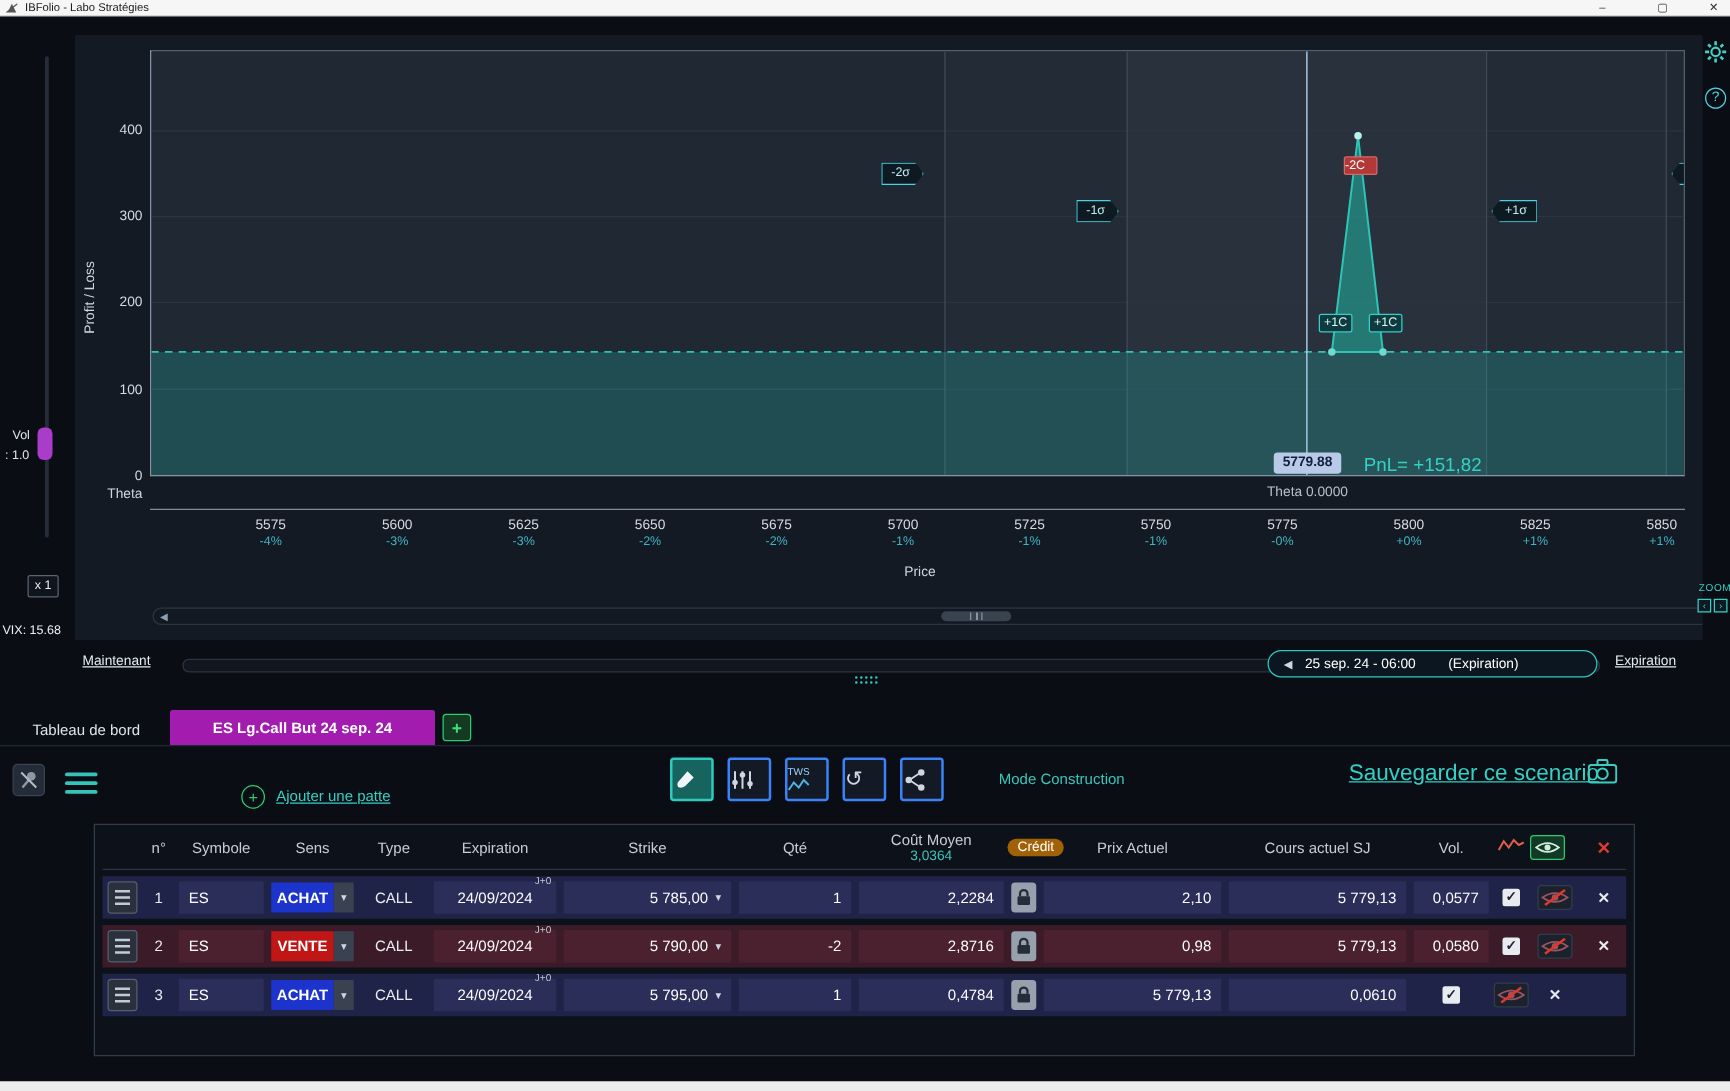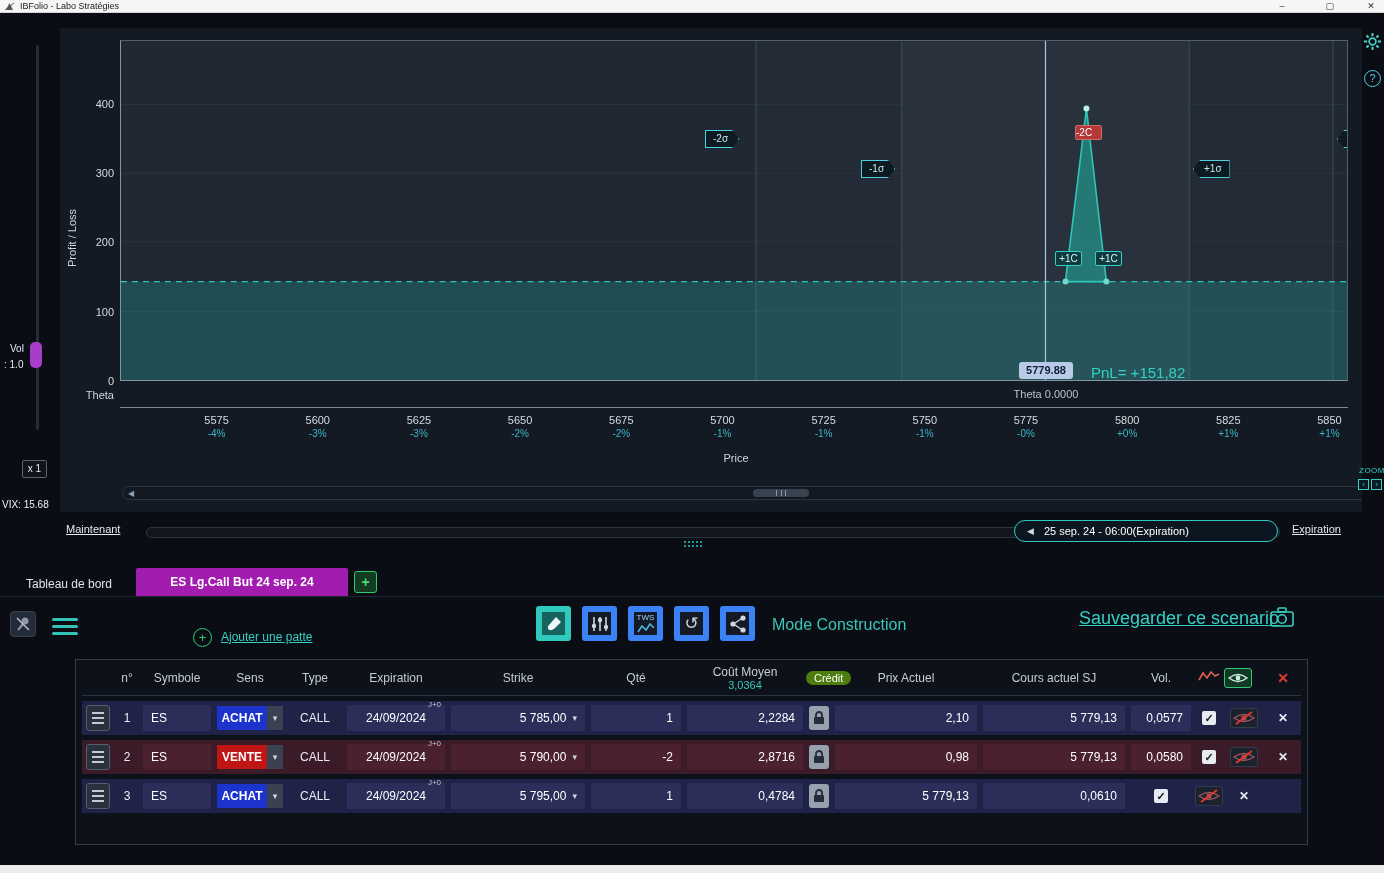--- a/index.html
+++ b/index.html
@@ -85,36 +85,36 @@
           text-align:center;line-height:20px;}
   .tab-hair{position:absolute;left:0;top:596px;width:1384px;height:1px;background:#1e2835;}
 
   
   .tool-tile{position:absolute;width:26px;height:26px;background:#252c39;border:1px solid #39434f;
              border-radius:4px;display:flex;align-items:center;justify-content:center;}
   .burger i{display:block;width:26px;height:3px;background:#35c3b8;border-radius:2px;margin:4px 0;}
   .addleg-circle{position:absolute;left:193px;top:628px;width:19px;height:19px;border:1.5px solid #2ecc71;
                  border-radius:50%;color:#2ecc71;font-size:13px;text-align:center;line-height:17px;}
   .teal-link{font-size:12px;color:#35d0c5;text-decoration:underline;}
-  .ibtn{position:absolute;top:606px;width:35px;height:35px;background:#141a25;border:6px solid #3b82f6;
-        border-radius:3px;display:flex;align-items:center;justify-content:center;flex-direction:column;}
+  .ibtn{position:absolute;top:606px;width:35px;height:35px;background:#141a25;border:2px solid #3b82f6;
+        border-radius:3px;display:flex;align-items:flex-start;justify-content:center;flex-direction:column;}
   .ibtn.active{background:#17635e;border-color:#2fcabd;}
   .ibtn .tws-t{font-size:8px;color:#9fd4ff;line-height:8px;}
   .hist{font-size:17px;color:#cfd6e0;line-height:17px;}
-  .mode-lbl{position:absolute;left:772px;top:616px;font-size:16px;color:#3bc4b8;}
+  .mode-lbl{position:absolute;left:799px;top:616px;font-size:12px;color:#3bc4b8;}
 
   
   .tableWrap{position:absolute;left:75px;top:659px;width:1233px;height:186px;background:#0d1119;
              border:1px solid #323c49;padding:0 6px;}
   .grid{display:grid;grid-template-columns:32px 26px 74px 72px 58px 104px 140px 96px 122px 26px 148px 148px 66px 30px 40px 38px;
         align-items:center;}
   .thead{height:36px;border-bottom:1px solid #2a3340;color:#c6cdd6;font-size:12px;}
   .thead .cell{text-align:center;}
   .costsub{display:block;font-size:11px;color:#3bc4b8;}
-  .credit{display:inline-block;background:#4d7c0f;color:#fff;font-size:11px;padding:1px 8px;
+  .credit{display:inline-block;background:#a16207;color:#fff;font-size:11px;padding:1px 8px;
           border-radius:9px;white-space:nowrap;position:relative;z-index:2;}
   .trow{height:34px;margin:5px 0;background:var(--rowbg);position:relative;}
   .buy{--rowbg:#1f2347;--cellbg:#2a2e59;}
   .sell{--rowbg:#3c1b28;--cellbg:#4b2130;}
   .trow .cell{height:100%;display:flex;align-items:center;justify-content:center;font-size:12px;color:#e8ecf2;}
   .vcell{height:26px;width:calc(100% - 6px);margin:0 3px;background:var(--cellbg);color:#fff;
          display:flex;align-items:center;justify-content:flex-end;padding:0 8px;font-size:12px;border-radius:1px;}
   .vcell.left{justify-content:flex-start;}
   .dragh{width:24px;height:26px;background:#2a313d;border:1px solid #555f6d;border-radius:3px;
          display:flex;flex-direction:column;align-items:center;justify-content:center;}
@@ -290,21 +290,21 @@
       </g>
     </svg>
   </div>
   <div class="round-help">?</div>
 
   <span class="link abs" style="left:66px;top:523px">Maintenant</span>
   <div class="tl-track"></div>
   <div class="tl-pill">
     <span class="arr">◀</span>
     <span>25 sep. 24 - 06:00</span>
-    <span style="">(Expiration)</span>
+    <span style="margin-left:26px">(Expiration)</span>
   </div>
   <span class="link abs" style="left:1292px;top:523px">Expiration</span>
   <div class="dots"></div>
 
   <div class="tab abs" style="left:4px;top:572px;width:130px;line-height:24px">Tableau de bord</div>
   <div class="tab active abs" style="left:136px;top:568px;width:212px;line-height:28px">ES Lg.Call But 24 sep. 24</div>
   <div class="addtab">+</div>
   <div class="tab-hair"></div>
 
   <div class="tool-tile" style="left:10px;top:611px">

